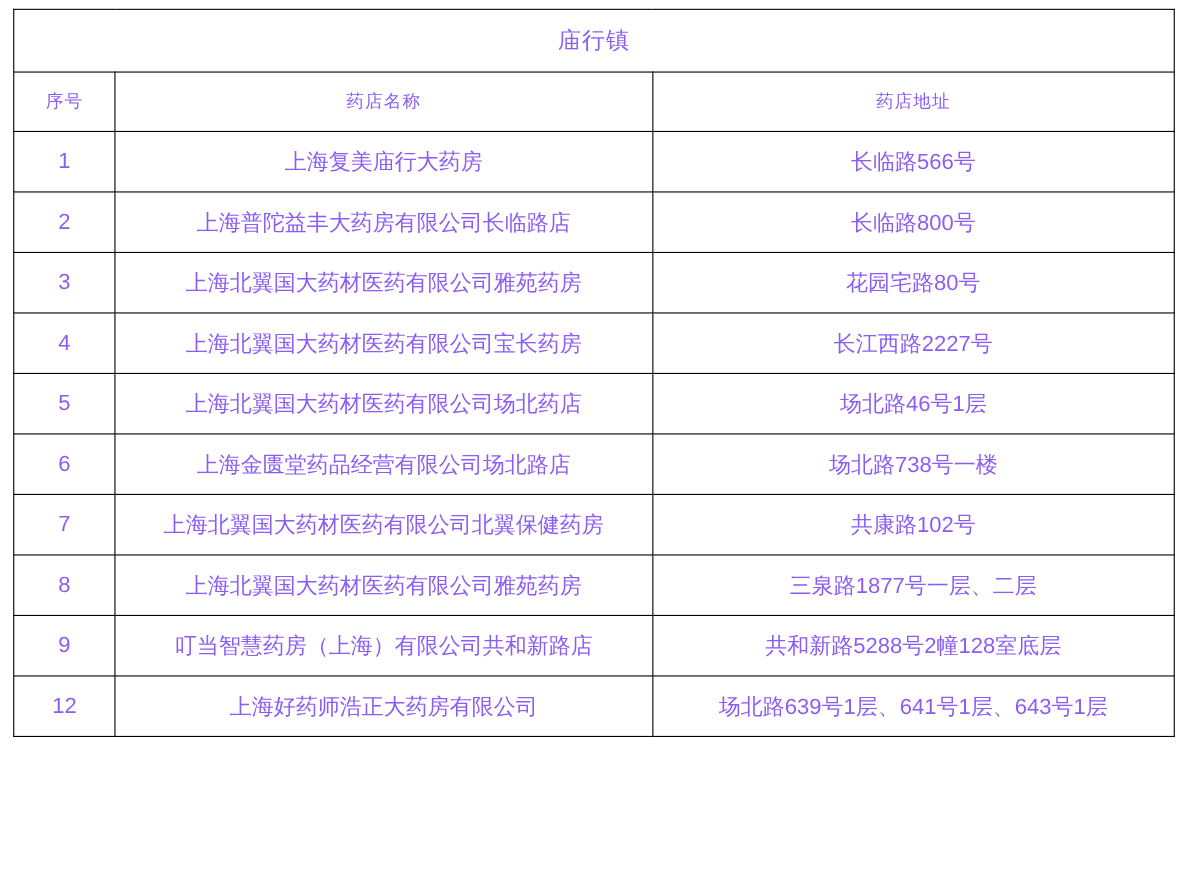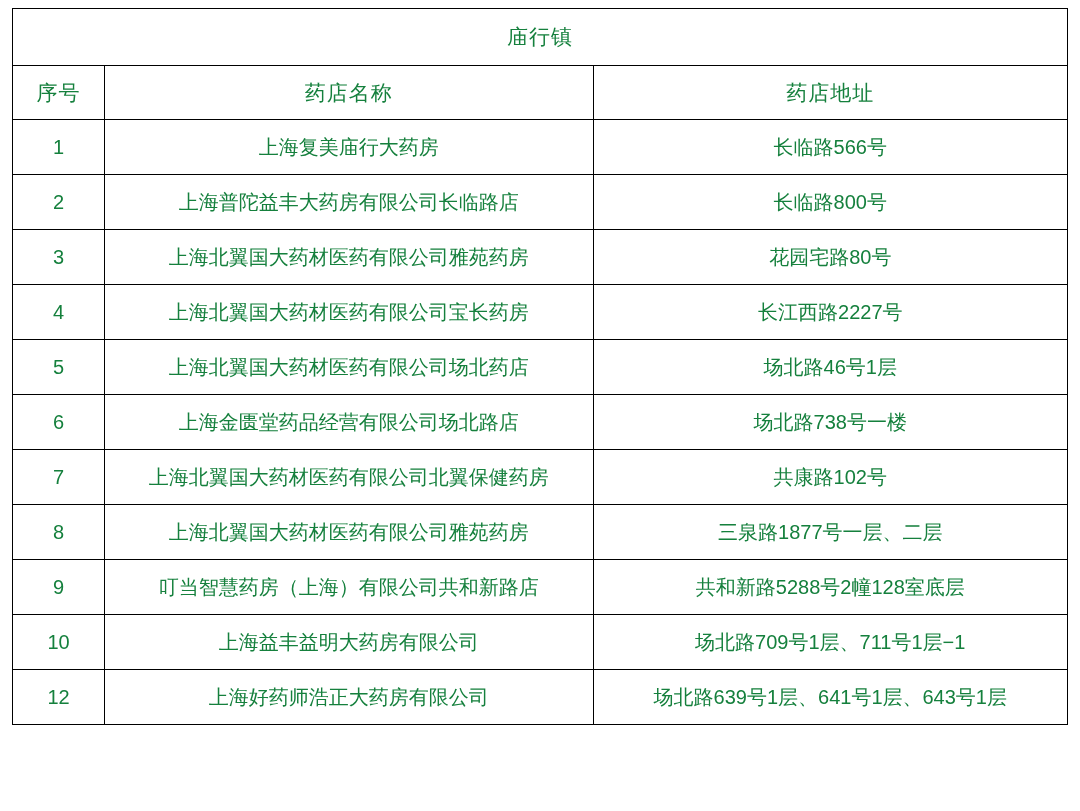--- a/index.html
+++ b/index.html
@@ -24,31 +24,31 @@
     width: 1056px;
     border-collapse: collapse;
     table-layout: fixed;
   }
   table.pharmacy-table td,
   table.pharmacy-table th {
     border: 1px solid #000000;
     text-align: center;
     vertical-align: middle;
     font-weight: normal;
-    color: #15803d;
+    color: #8b5cf6;
     background: #ffffff;
   }
   .title-cell {
     height: 54px;
     font-size: 21px;
     letter-spacing: 1px;
   }
   .header-row td {
     height: 51px;
-    font-size: 21px;
+    font-size: 16px;
     letter-spacing: 1px;
     font-family: Liberation Serif, serif;
   }
   .body-row td {
     height: 52px;
     font-size: 20px;
   }
   .col-idx { width: 92px; }
   .col-name { width: 488px; }
   .col-addr { width: 474px; }
@@ -115,24 +115,19 @@
         <td class="cell-idx">8</td>
         <td class="cell-name">上海北翼国大药材医药有限公司雅苑药房</td>
         <td class="cell-addr">三泉路1877号一层、二层</td>
       </tr>
       <tr class="body-row">
         <td class="cell-idx">9</td>
         <td class="cell-name">叮当智慧药房（上海）有限公司共和新路店</td>
         <td class="cell-addr">共和新路5288号2幢128室底层</td>
       </tr>
       <tr class="body-row">
-        <td class="cell-idx">10</td>
-        <td class="cell-name">上海益丰益明大药房有限公司</td>
-        <td class="cell-addr">场北路709号1层、711号1层−1</td>
-      </tr>
-      <tr class="body-row">
         <td class="cell-idx">12</td>
         <td class="cell-name">上海好药师浩正大药房有限公司</td>
         <td class="cell-addr">场北路639号1层、641号1层、643号1层</td>
       </tr>
     </tbody>
   </table>
 </div>
 
 </body></html>

